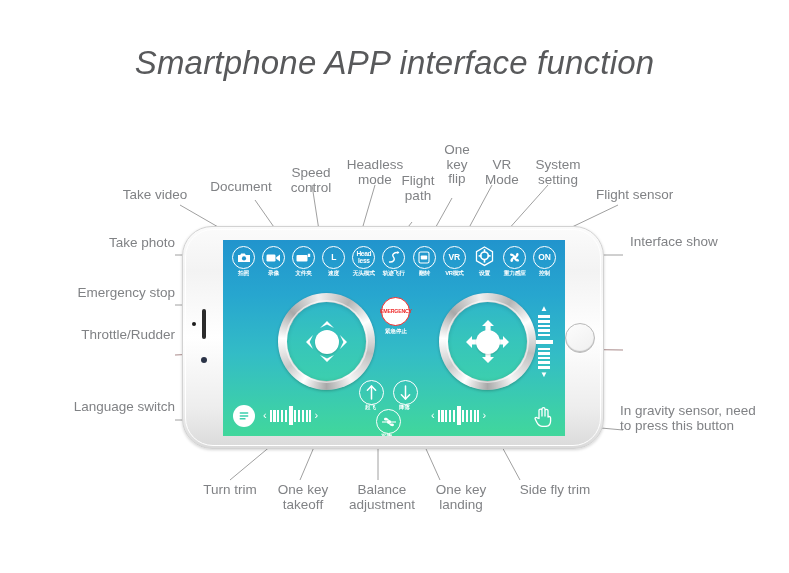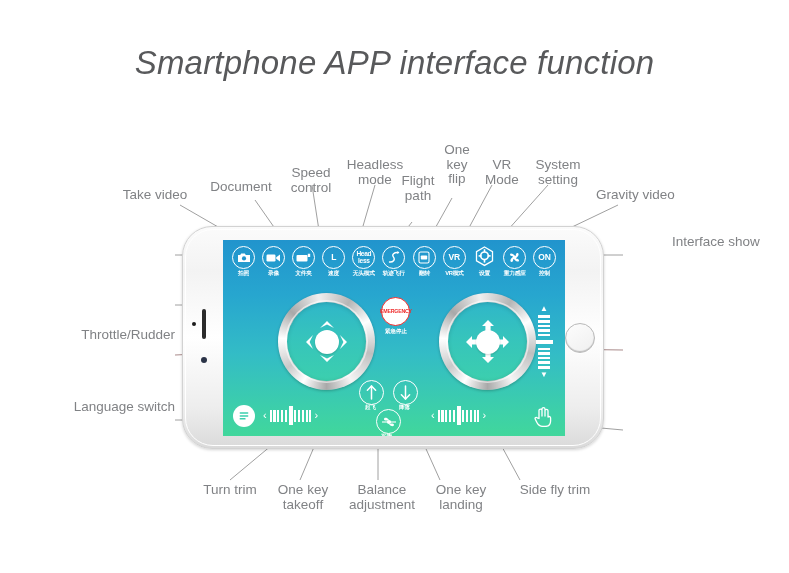--- a/index.html
+++ b/index.html
@@ -577,26 +577,30 @@
 mode</div>
   <div class="lbl c" style="left:396px; top:174px; width:44px;">Flight
 path</div>
   <div class="lbl c" style="left:440px; top:143px; width:34px;">One
 key
 flip</div>
   <div class="lbl c" style="left:480px; top:158px; width:44px;">VR
 Mode</div>
   <div class="lbl c" style="left:528px; top:158px; width:60px;">System
 setting</div>
-  <div class="lbl" style="left:596px; top:188px;">Gravity video</div>
-
+  <div class="lbl" style="left:596px; top:188px;">Flight sensor</div>
+
+  <div class="lbl r" style="left:10px; top:236px; width:165px;">Take photo</div>
+  <div class="lbl r" style="left:10px; top:286px; width:165px;">Emergency stop</div>
   <div class="lbl r" style="left:10px; top:328px; width:165px;">Throttle/Rudder</div>
   <div class="lbl r" style="left:10px; top:400px; width:165px;">Language switch</div>
 
-  <div class="lbl" style="left:630px; top:235px;margin-left:42px;">Interface show</div>
+  <div class="lbl" style="left:630px; top:235px;">Interface show</div>
+  <div class="lbl" style="left:620px; top:404px;">In gravity sensor, need
+to press this button</div>
 
   <div class="lbl c" style="left:180px; top:483px; width:100px;">Turn trim</div>
   <div class="lbl c" style="left:270px; top:483px; width:66px;">One key
 takeoff</div>
   <div class="lbl c" style="left:342px; top:483px; width:80px;">Balance
 adjustment</div>
   <div class="lbl c" style="left:428px; top:483px; width:66px;">One key
 landing</div>
   <div class="lbl c" style="left:500px; top:483px; width:110px;">Side fly trim</div>
 

